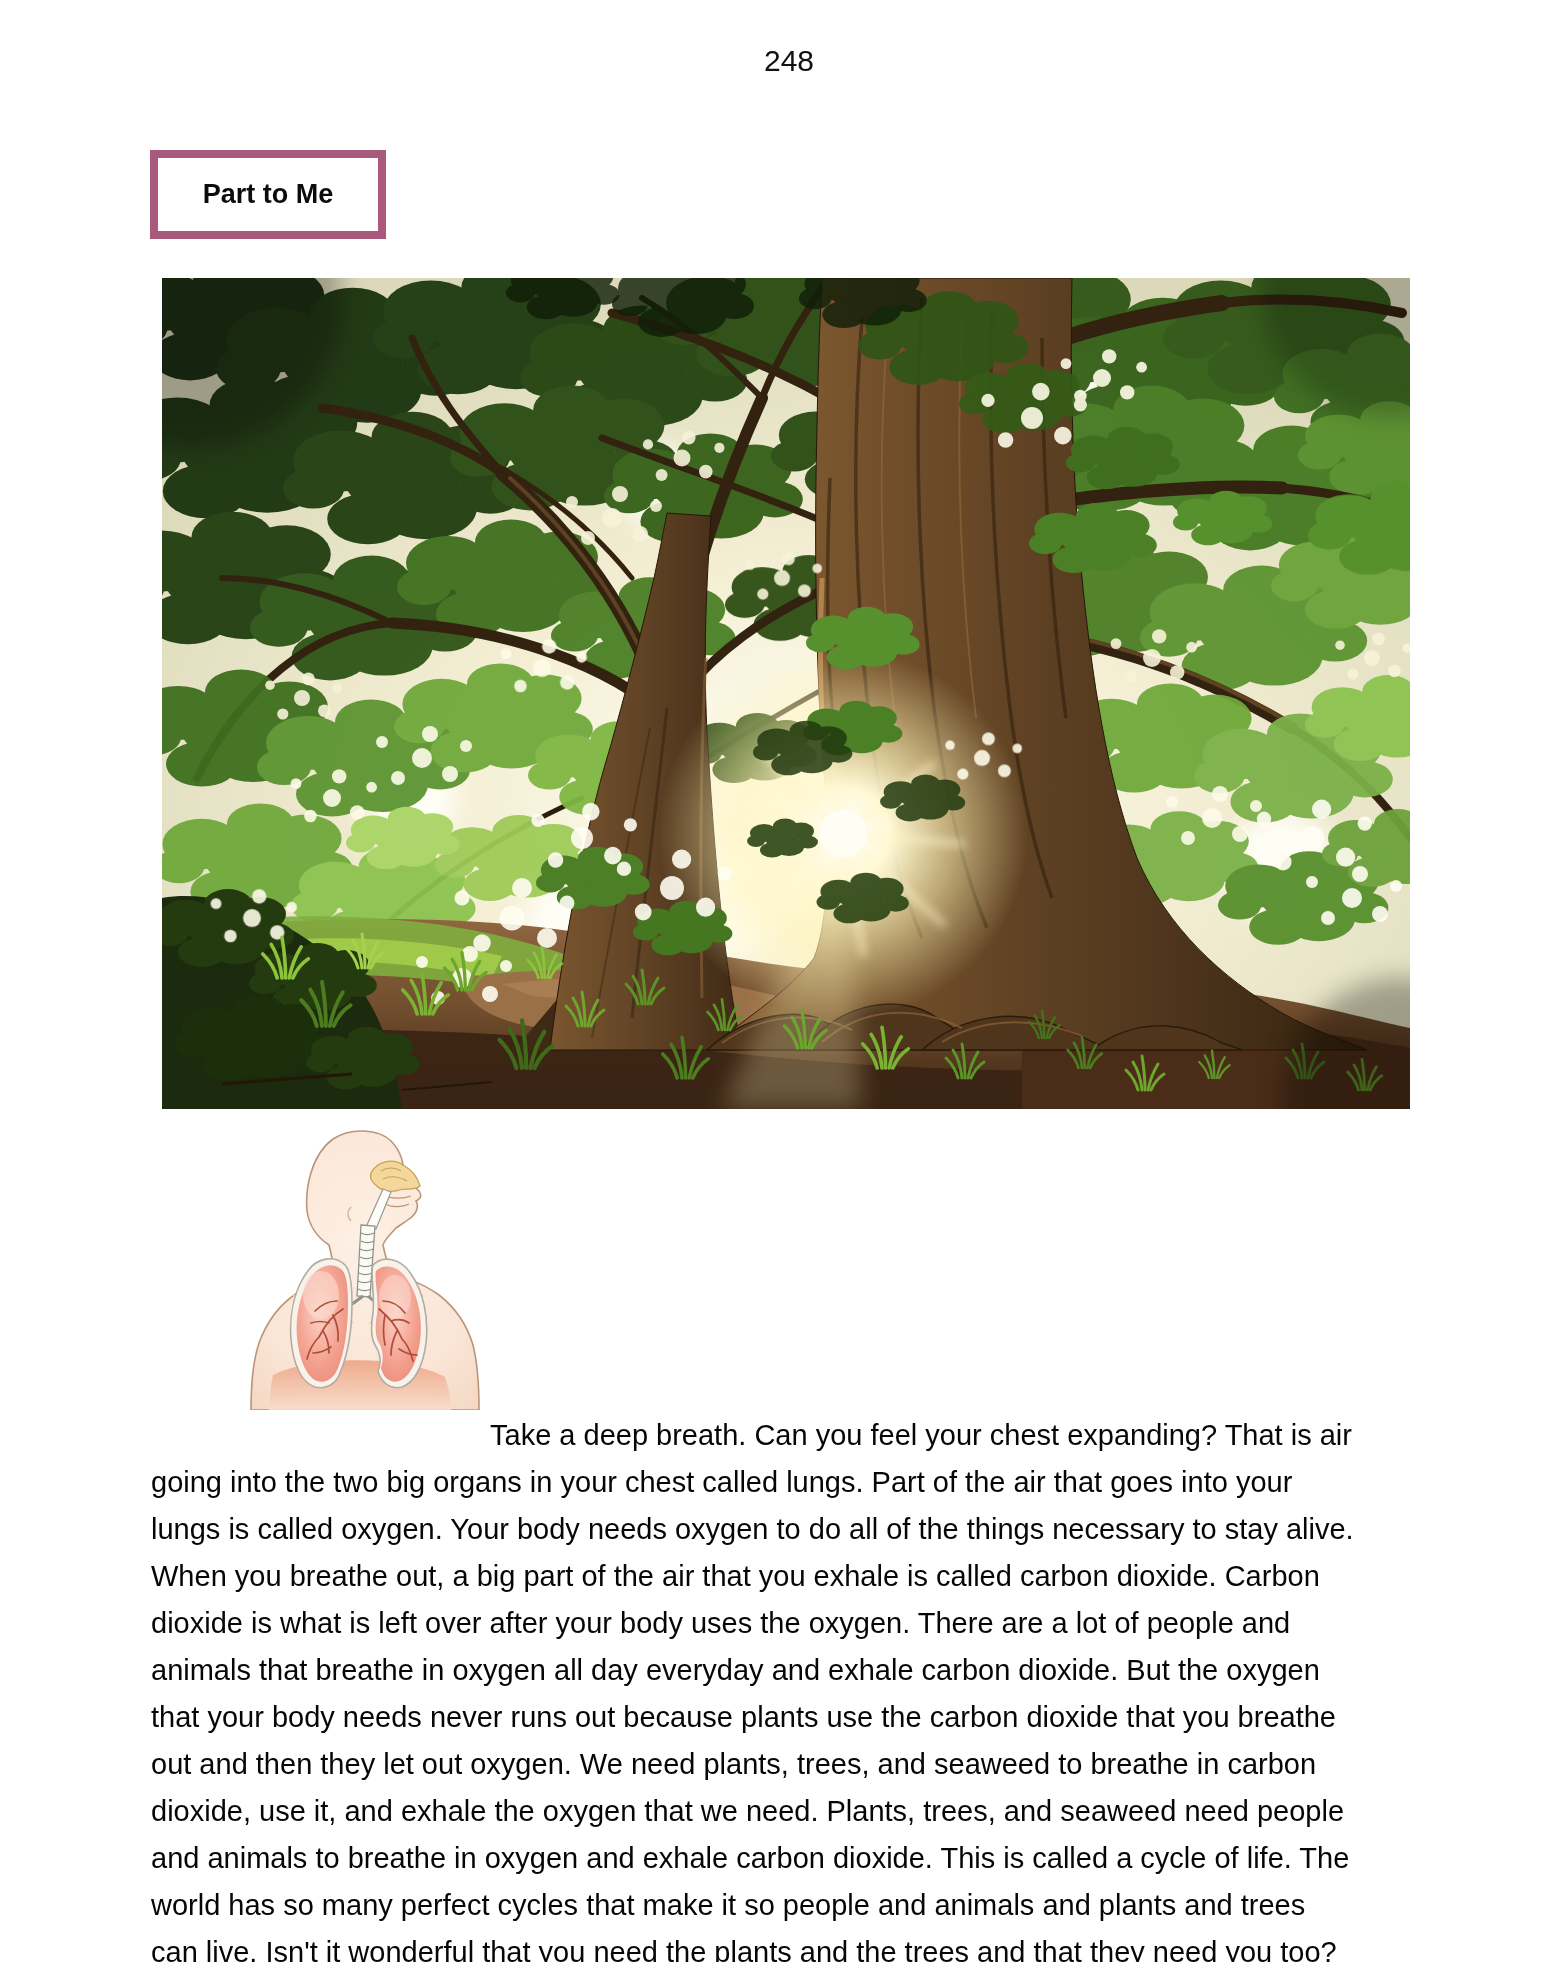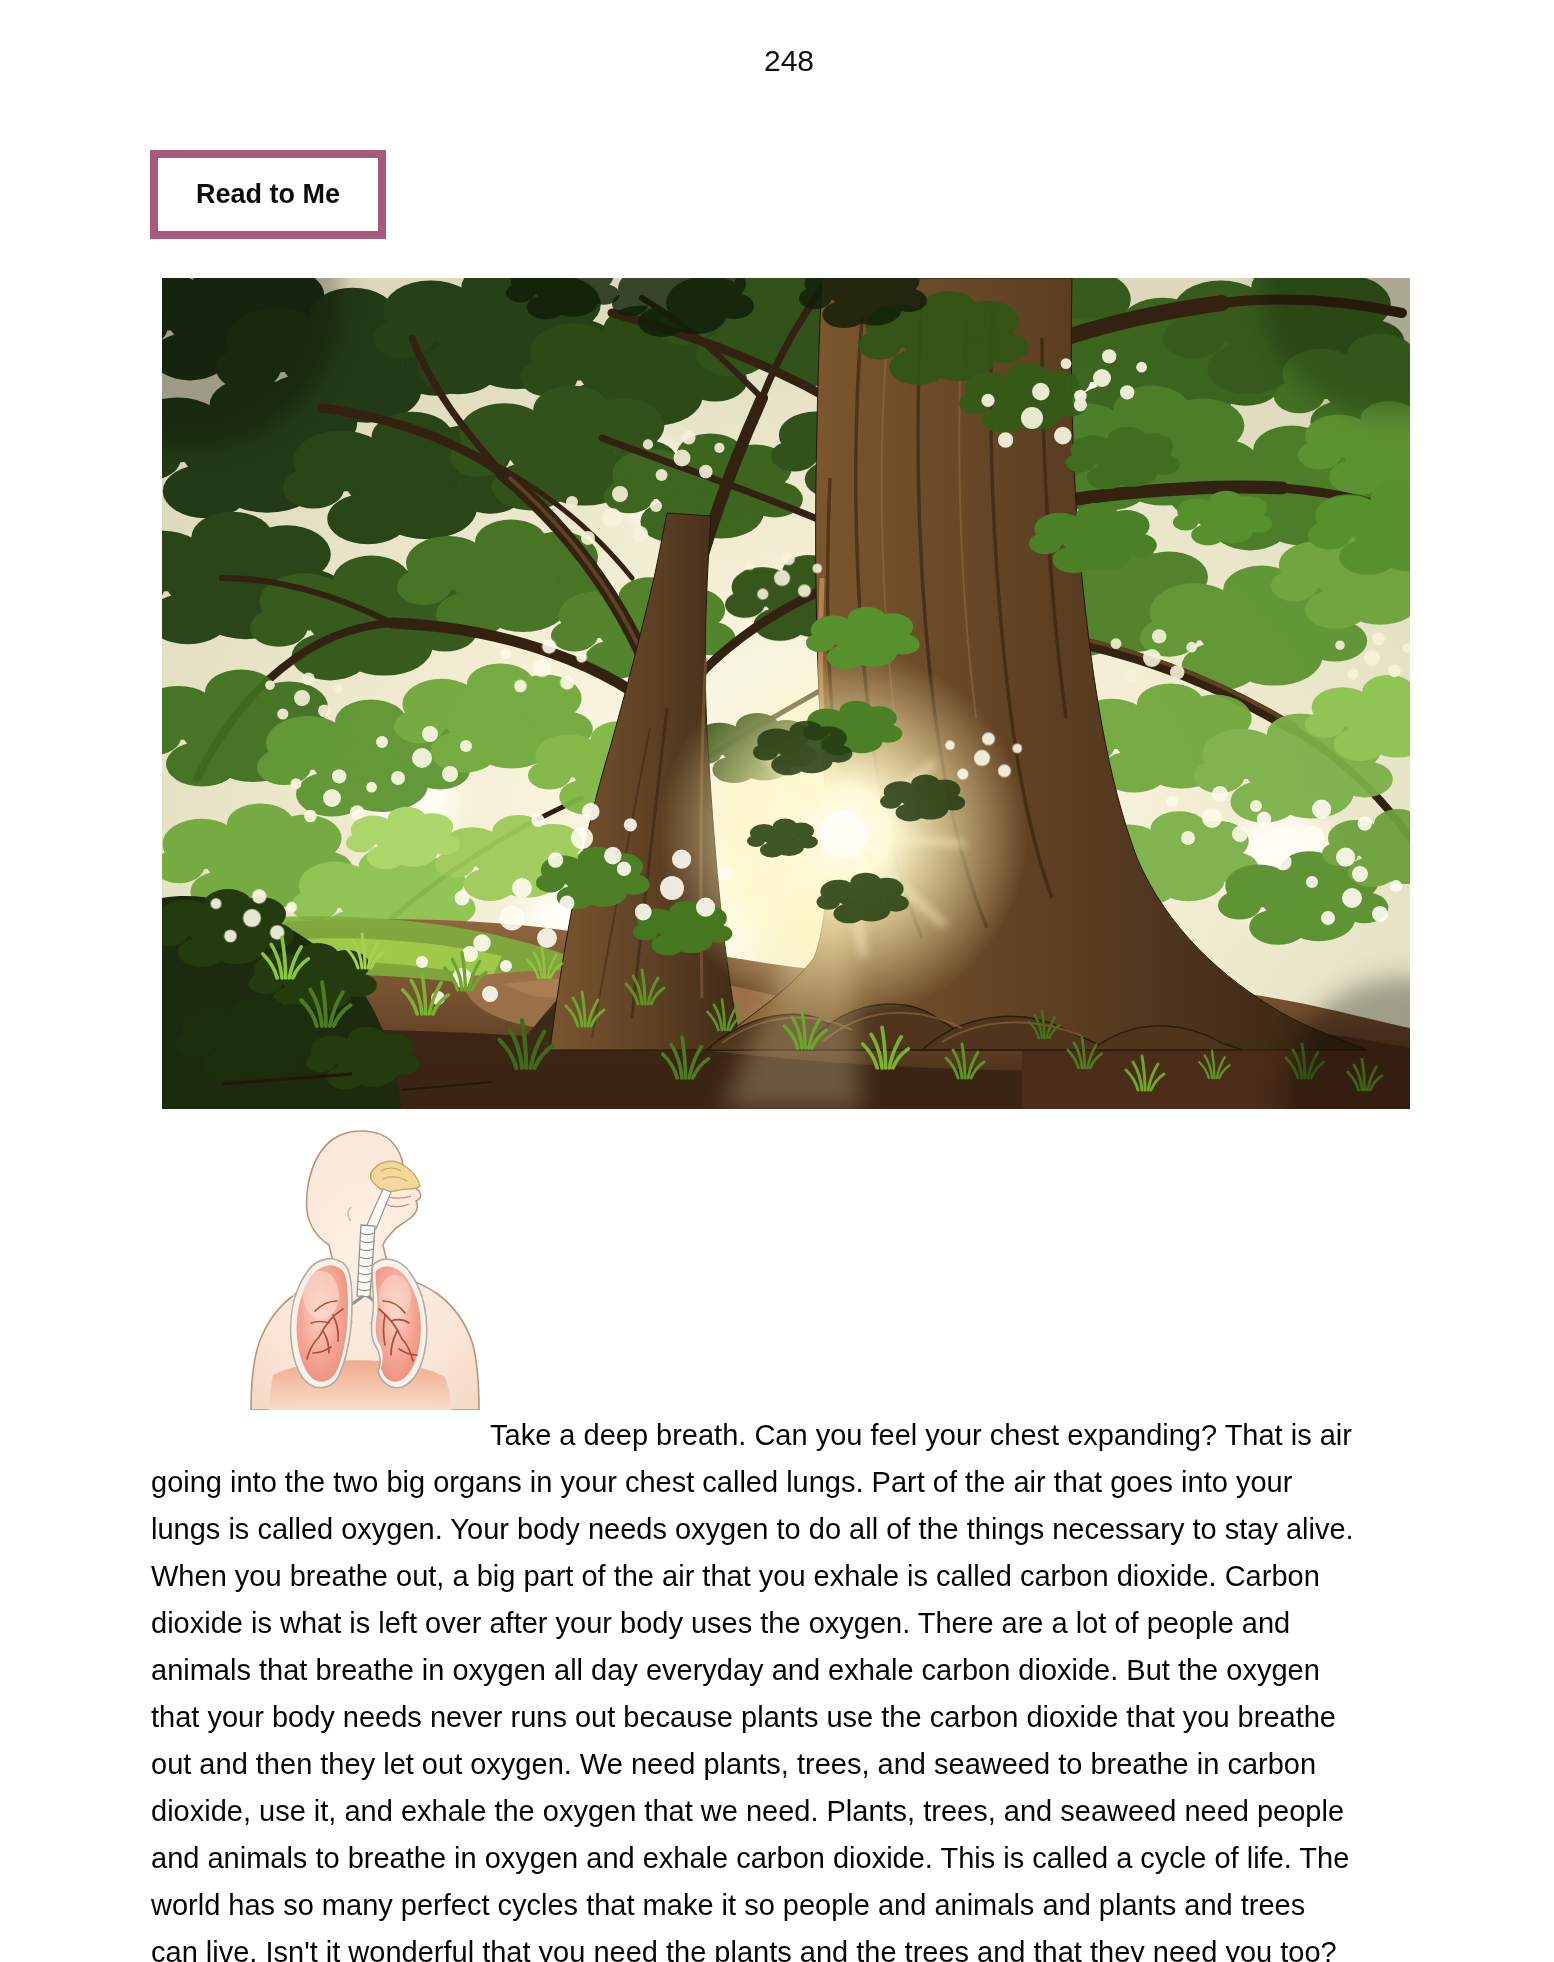--- a/index.html
+++ b/index.html
@@ -40,21 +40,21 @@
   }
 </style>
 </head>
 <body>
 
 <div class="page">
 
   <div class="page-number">248</div>
 
   <div class="read-box">
-    <span>Read to Me</span>
+    <span>Part to Me</span>
   </div>
 
   <svg class="tree-photo" viewBox="0 0 1248 831" preserveAspectRatio="none" role="img">
     <defs>
       <radialGradient id="skyG" cx="52%" cy="64%" r="65%">
         <stop offset="0%" stop-color="#fffef5"></stop>
         <stop offset="45%" stop-color="#f4efd4"></stop>
         <stop offset="100%" stop-color="#dcd9ba"></stop>
       </radialGradient>
       <radialGradient id="sunG">

